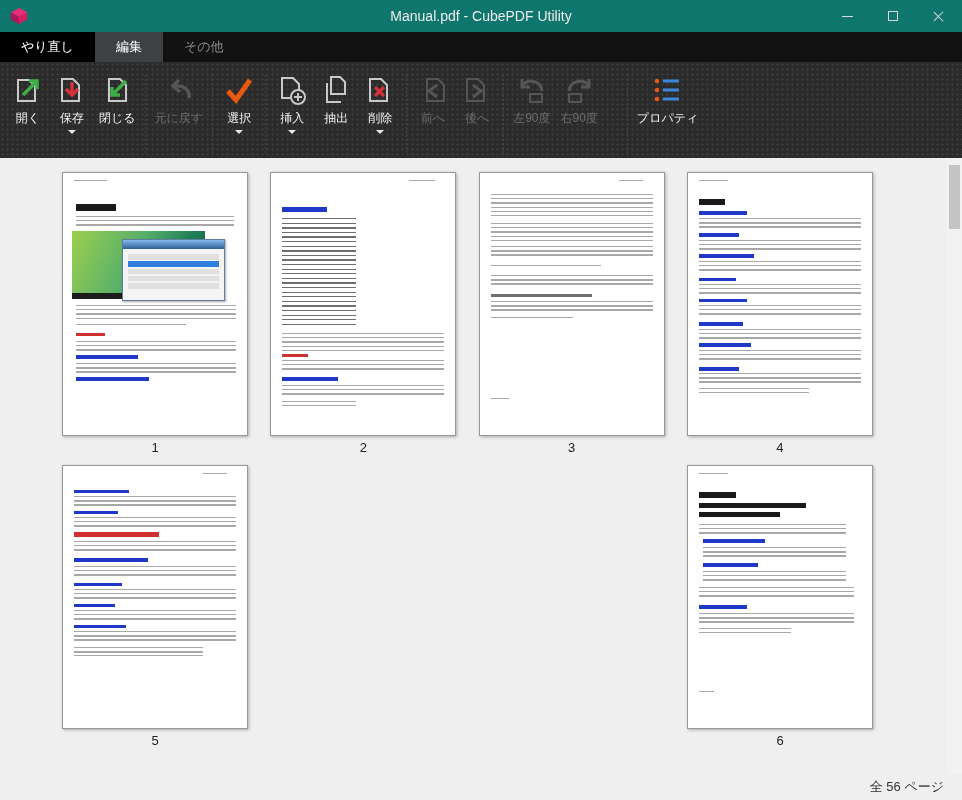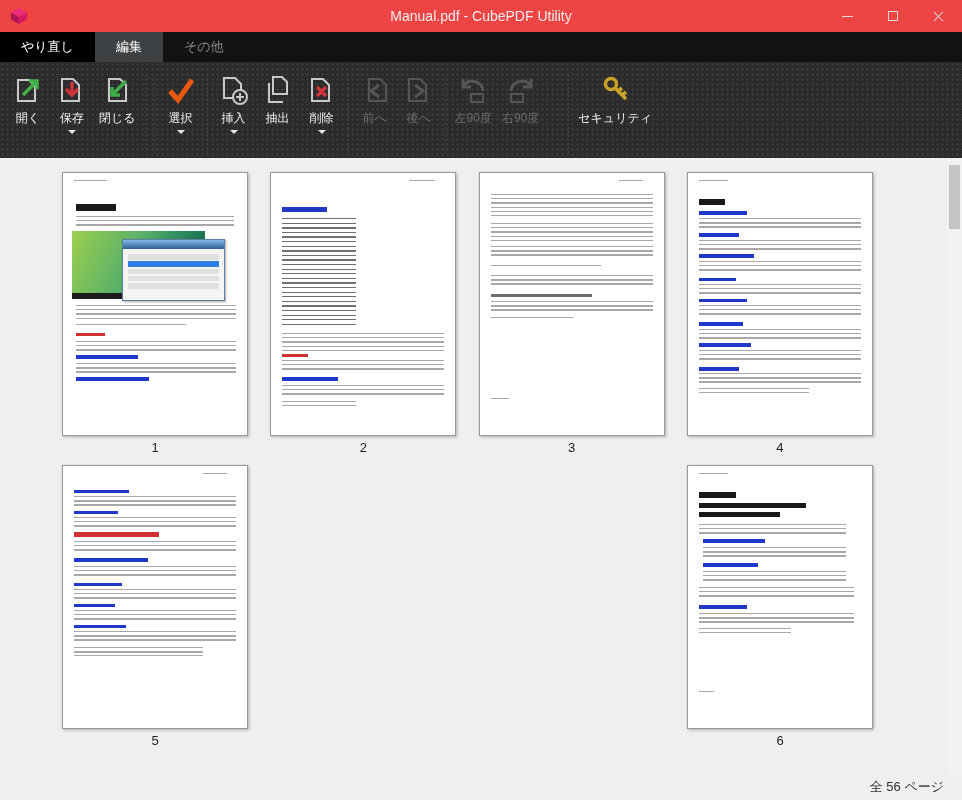--- a/index.html
+++ b/index.html
@@ -1,20 +1,20 @@
 <!DOCTYPE html>
 <html><head>
 <meta charset="utf-8">
 <style>
   * { margin:0; padding:0; box-sizing:border-box; }
   html,body { width:962px; height:800px; overflow:hidden; }
   body { font-family:"Liberation Sans", sans-serif; background:#efefef; }
 
   
-  .titlebar { height:32px; background:#ef4444; display:flex; align-items:center; position:relative; }
+  .titlebar { height:32px; background:#0f766e; display:flex; align-items:center; position:relative; }
   .logo { margin-left:10px; display:flex; align-items:center; }
   .title { position:absolute; left:0; right:0; text-align:center; color:#ececec; font-size:14px; pointer-events:none; }
   .win-controls { margin-left:auto; display:flex; z-index:2; }
   .wc { width:46px; height:32px; background:none; border:none; display:flex; align-items:center; justify-content:center; cursor:pointer; }
   .ic-min { width:11px; height:1px; background:#d8d8d8; }
   .ic-max { width:10px; height:10px; border:1px solid #d8d8d8; }
   .ic-close { position:relative; width:12px; height:12px; }
   .ic-close::before,.ic-close::after { content:""; position:absolute; left:5px; top:0; width:1.4px; height:13px; background:#d8d8d8; }
   .ic-close::before { transform:rotate(45deg); }
   .ic-close::after { transform:rotate(-45deg); }
@@ -129,20 +129,29 @@
           <path d="M9 6h11l6 6v16H9z" fill="none" stroke="#c9c9c9" stroke-width="2"></path>
           <path d="M26 8L12 22" fill="none" stroke="#3fae49" stroke-width="3.5"></path>
           <path d="M12 14v8h8" fill="none" stroke="#3fae49" stroke-width="3.5"></path>
         </svg>
     </span>
     <span class="tb-label">閉じる</span>
   </div>
 
   <div class="tb-sep"></div>
 
+  <div class="tb-btn disabled">
+    <span class="tb-icon">
+      <svg viewBox="0 0 34 34">
+          <path d="M27 25c1-9-6-13-15-12" fill="none" stroke="#555" stroke-width="3.5"></path>
+          <path d="M17 7l-6 6 7 6" fill="none" stroke="#555" stroke-width="3.5"></path>
+        </svg>
+    </span>
+    <span class="tb-label">元に戻す</span>
+  </div>
 
 
   <div class="tb-sep"></div>
 
   <div class="tb-btn has-caret">
     <span class="tb-icon">
       <svg viewBox="0 0 34 34">
           <path d="M6 18l8 9L28 7" fill="none" stroke="#e8590f" stroke-width="5"></path>
         </svg>
     </span>
@@ -225,30 +234,36 @@
             <path d="M7 6v8h8" fill="none" stroke="#555" stroke-width="3"></path>
             <rect x="15" y="21" width="12" height="8" fill="none" stroke="#555" stroke-width="2"></rect>
           </g>
         </svg>
     </span>
     <span class="tb-label">右90度</span>
   </div>
 
   <div class="tb-sep" style="margin-left:24px;"></div>
 
-
   <div class="tb-btn">
     <span class="tb-icon">
       <svg viewBox="0 0 34 34">
-          <circle cx="13" cy="11" r="5.5" fill="none" stroke="#c9a227" stroke-width="3.5"></circle>
-          <path d="M17 15L28 26M24 22l4-3M20 18l4-3" fill="none" stroke="#c9a227" stroke-width="3.5"></path>
-        </svg>
-    </span>
-    <span class="tb-label">セキュリティ</span>
-  </div>
+          <g stroke="#3a87d8" stroke-width="3">
+            <path d="M12 8h16M12 17h16M12 26h16"></path>
+          </g>
+          <g fill="#e8590f">
+            <circle cx="6" cy="8" r="2.3"></circle>
+            <circle cx="6" cy="17" r="2.3"></circle>
+            <circle cx="6" cy="26" r="2.3"></circle>
+          </g>
+        </svg>
+    </span>
+    <span class="tb-label">プロパティ</span>
+  </div>
+
 
 </div>
 
 <div class="main">
   <div class="grid">
 
     <div class="cell">
       <div class="thumb">
           <div class="page-art">
             <div class="b-l" style="left: 6%; top: 2.5%; width: 18%; height: 1.2%; background-image: repeating-linear-gradient(rgb(168, 168, 168) 0px, rgb(168, 168, 168) 1.3px, transparent 1.3px, transparent 4.2px);"></div>

